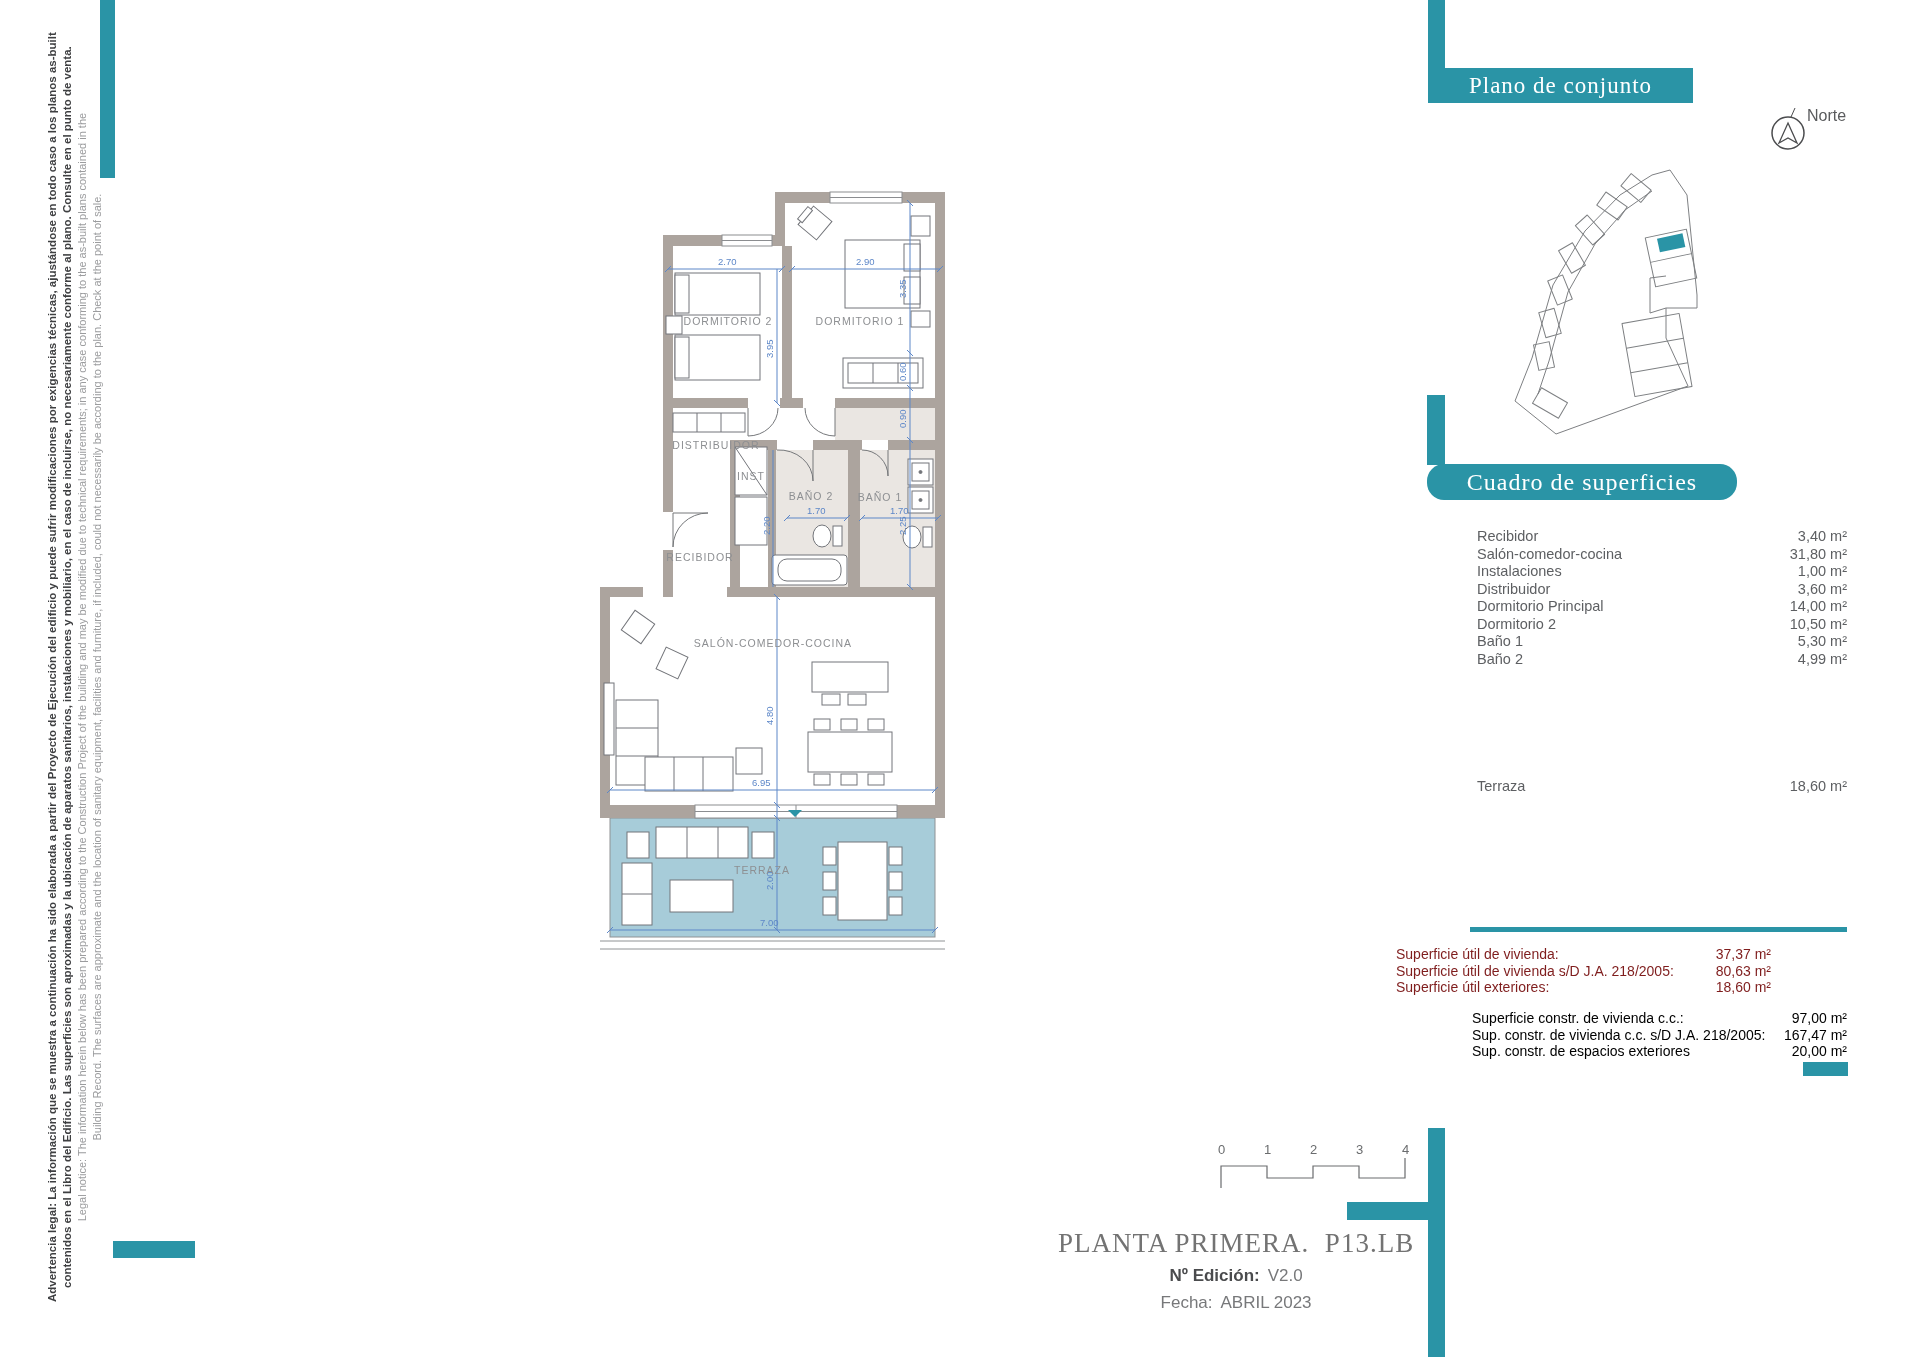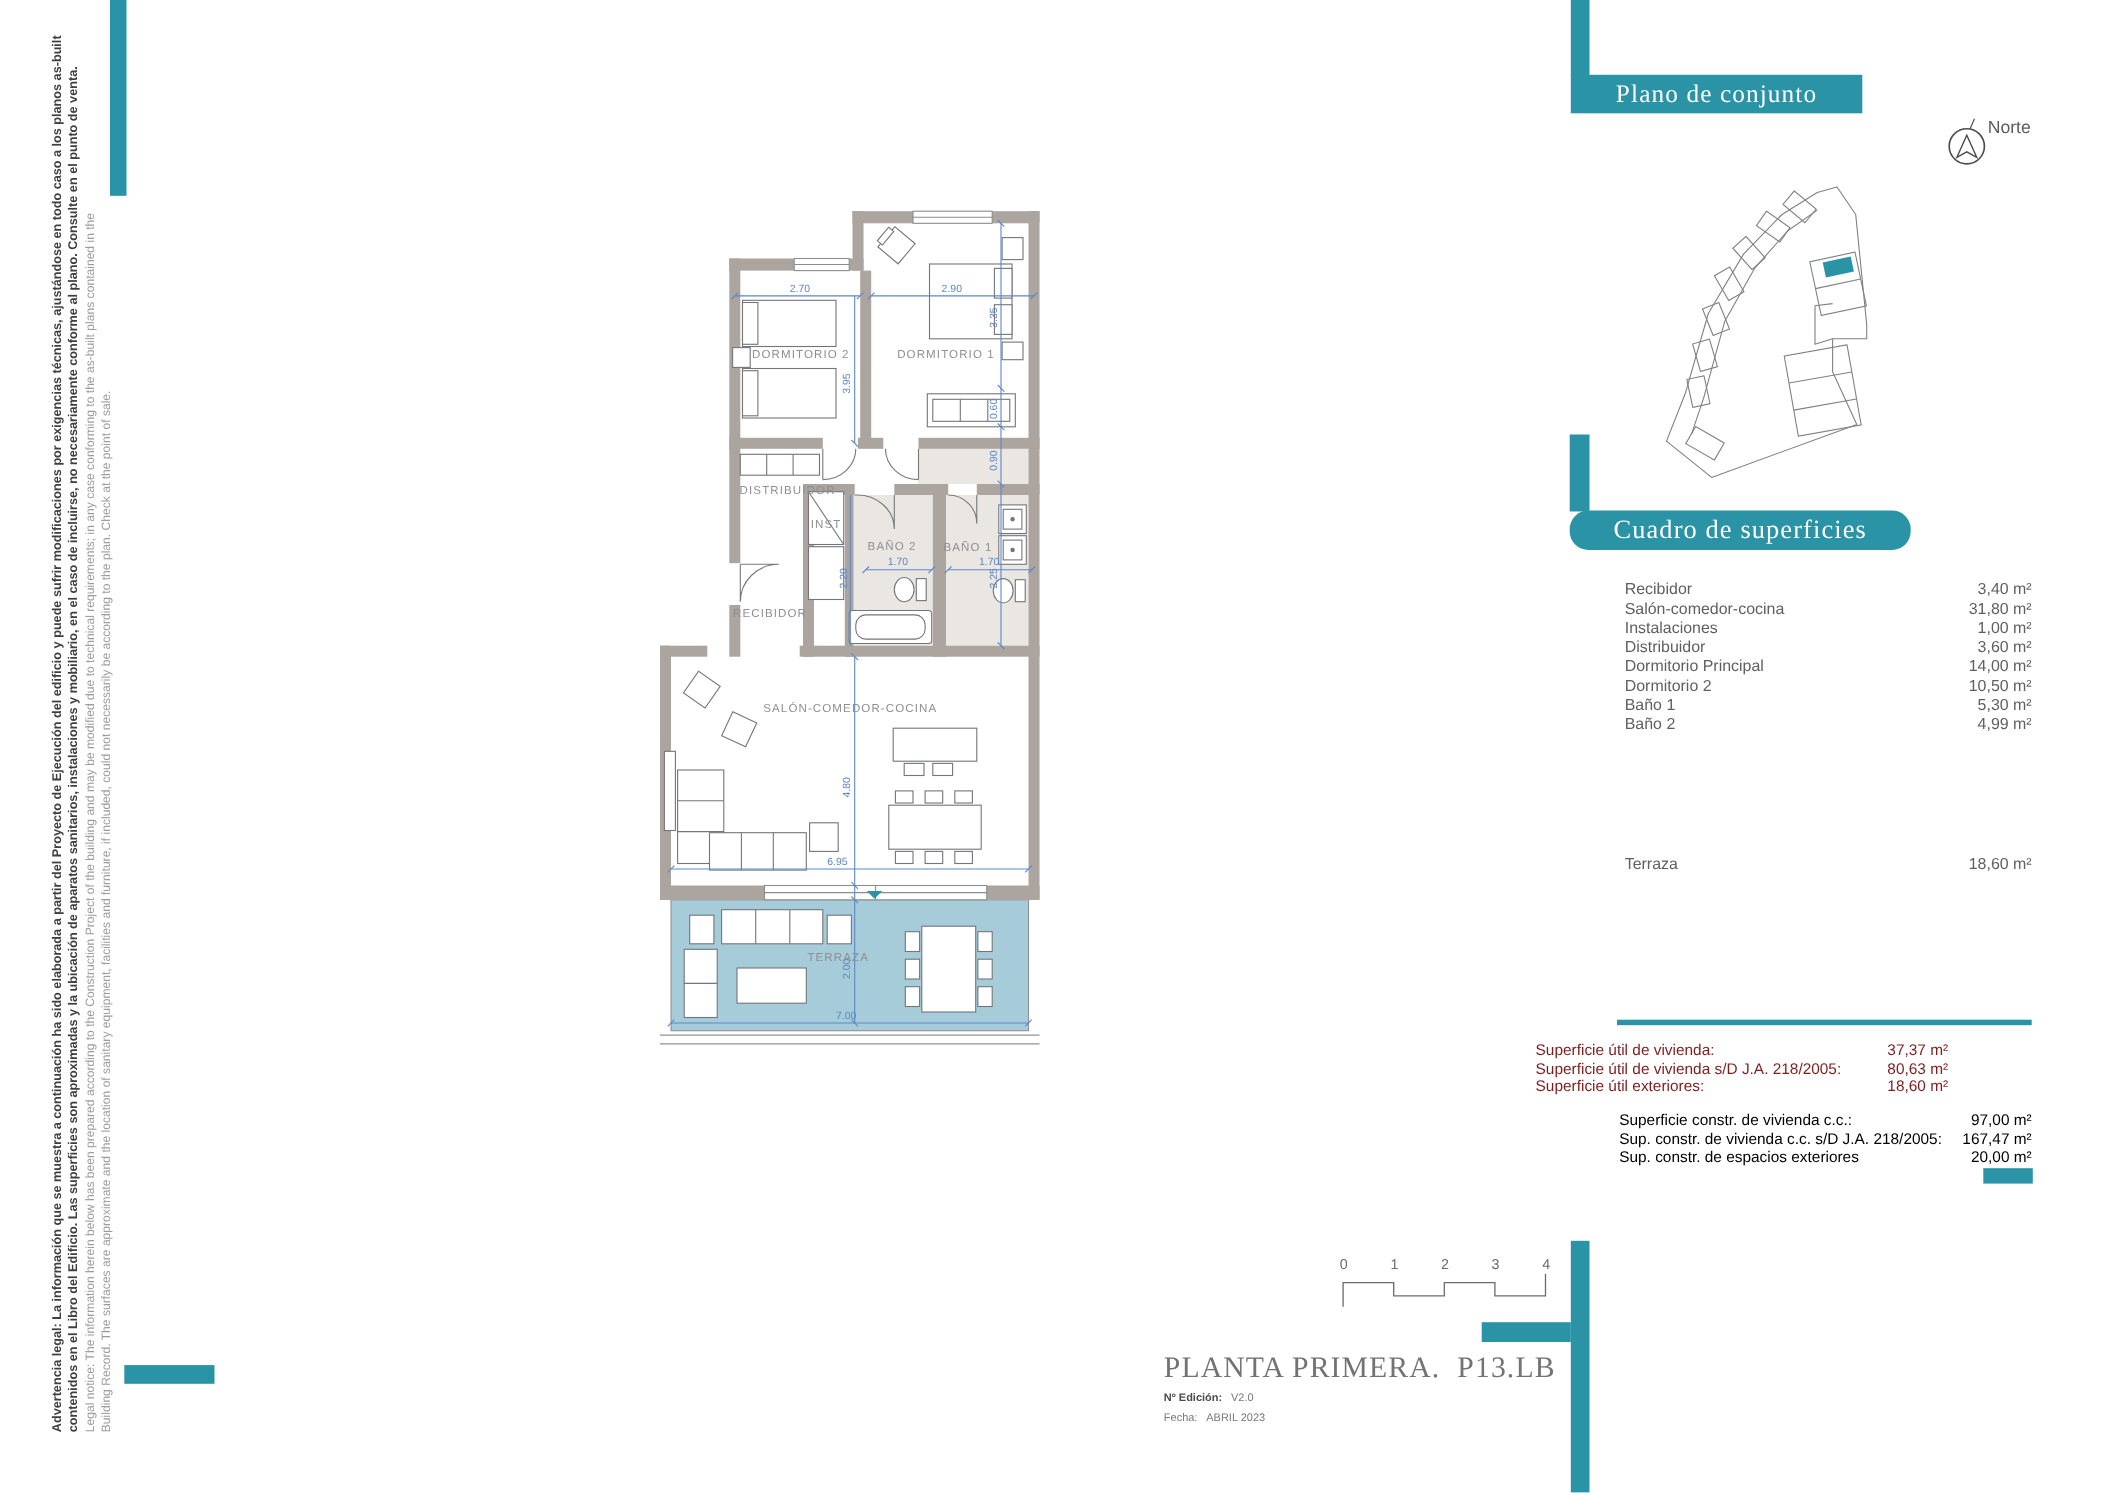--- a/index.html
+++ b/index.html
@@ -1,17 +1,17 @@
 <!DOCTYPE html>
 <html><head>
 <meta charset="utf-8">
 <style>
   html,body{margin:0;padding:0;background:#ffffff;}
   .page{position:relative;width:1920px;height:1357px;background:#fff;overflow:hidden;
-        font-family:"Liberation Sans",sans-serif;}
+        font-family:"Liberation Sans",sans-serif;text-align:center;}
   .teal{background:#2a94a6;}
   .abs{position:absolute;}
 
   
   .bar-top-left{left:100px;top:0;width:15px;height:178px;}
   .bar-bottom-left{left:113px;top:1241px;width:82px;height:17px;}
   .pc-vbar{left:1428px;top:0;width:17px;height:69px;}
   .pc-band{left:1428px;top:68px;width:265px;height:35px;display:flex;align-items:center;justify-content:center;}
   .cs-vbar{left:1427px;top:395px;width:18px;height:70px;}
   .cs-band{left:1427px;top:464px;width:310px;height:36px;display:flex;align-items:center;justify-content:center;border-radius:17px;}
@@ -26,21 +26,21 @@
   .stable{left:1477px;top:528px;width:370px;color:#5d5f62;font-size:14.5px;}
   .srow{display:flex;justify-content:space-between;height:17.5px;line-height:17.5px;}
   .trow{left:1477px;top:778px;width:370px;color:#5d5f62;font-size:14.5px;}
   .sum1{left:1396px;top:946px;width:375px;color:#7f1d1d;font-size:14px;}
   .sum2{left:1472px;top:1010px;width:375px;color:#000000;font-size:14px;}
   .sum1 .srow,.sum2 .srow{height:16.5px;line-height:16.5px;}
 
   
   .titleblock{left:1058px;top:1228px;color:#58595b;}
   .tb-title{font-family:"Liberation Serif","DejaVu Serif",serif;font-size:27px;letter-spacing:1px;white-space:pre;color:#737373;}
-  .tb-row{margin-top:7px;font-size:10px;color:#77787a;}
+  .tb-row{margin-top:7px;font-size:17px;color:#77787a;}
   .tb-lab-bold{font-weight:bold;color:#4a4b4d;}
   .tb-val{margin-left:8px;}
 
   
   .legal{left:45px;top:1302px;transform:rotate(-90deg);transform-origin:0 0;white-space:nowrap;}
   .legal div{line-height:15px;}
   .legal .es{font-size:11.5px;font-weight:bold;color:#3e3f41;}
   .legal .en{font-size:11px;color:#9b9c9e;}
 
   svg text{font-family:"Liberation Sans",sans-serif;}

